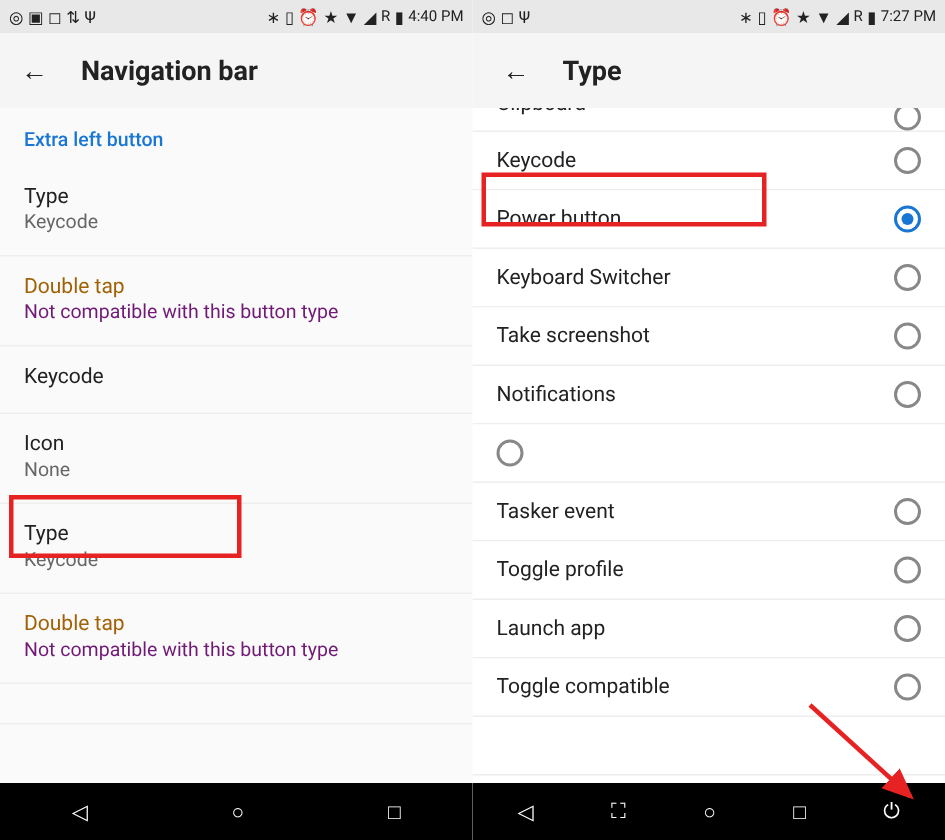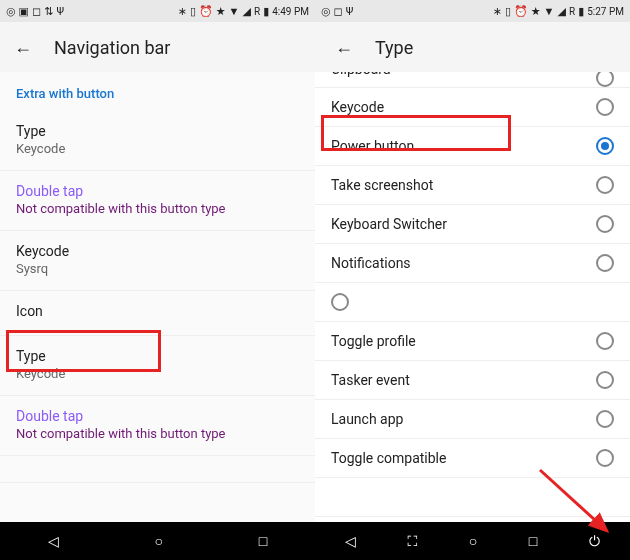--- a/index.html
+++ b/index.html
@@ -4,27 +4,27 @@
   <style>
     * { margin: 0; padding: 0; box-sizing: border-box; font-family: 'Roboto', Arial, sans-serif; }
     body { display: flex; width: 630px; height: 560px; background: #fff; overflow: hidden; }
     .screen { width: 315px; height: 560px; display: flex; flex-direction: column; background: #fafafa; position: relative; }
     .status-bar { height: 22px; background: #e8e8e8; display: flex; align-items: center; justify-content: space-between; padding: 0 6px; font-size: 11px; color: #222; }
     .status-left, .status-right { display: flex; align-items: center; gap: 3px; }
     .status-right { font-size: 10px; }
     .status-icon { font-size: 11px; line-height: 1; }
     .app-bar { height: 50px; background: #f5f5f5; display: flex; align-items: center; padding: 0 14px; gap: 22px; }
     .back-arrow { font-size: 18px; color: #222; }
-    .app-title { font-size: 18px; font-weight: 400; color: #222; }
+    .app-title { font-size: 18px; font-weight: 700; color: #222; }
     .content { flex: 1; background: #fafafa; overflow-y: hidden; }
     .section-header { padding: 14px 16px 10px; font-size: 13px; color: #1976d2; font-weight: 500; }
     .list-row { padding: 12px 16px 14px; border-bottom: 1px solid #eee; }
     .list-row .title { font-size: 14px; color: #222; margin-bottom: 2px; }
     .list-row .sub { font-size: 13px; color: #666; }
-    .list-row.disabled .title { color: #8b5cf6; }
+    .list-row.disabled .title { color: #a16207; }
     .list-row.disabled .sub { color: #701a75; }
     .option-row { height: 39px; display: flex; align-items: center; justify-content: space-between; padding: 0 16px; border-bottom: 1px solid #eee; background: #fff; }
     .option-row:first-child { border-top: 1px solid #eee; }
     .option-label { font-size: 14px; color: #222; }
     .radio { width: 18px; height: 18px; border: 2px solid #888; border-radius: 50%; position: relative; flex-shrink: 0; }
     .radio.selected { border-color: #1976d2; }
     .radio.selected::after { content: ''; position: absolute; width: 8px; height: 8px; background: #1976d2; border-radius: 50%; top: 3px; left: 3px; }
     .nav-bar { height: 38px; background: #000; display: flex; align-items: center; justify-content: space-around; }
     .nav-icon { color: #fff; font-size: 14px; }
     .red-box { border: 3px solid #e62222; position: absolute; pointer-events: none; }
@@ -47,45 +47,45 @@
     </div>
     <div class="status-right">
       <span class="status-icon">∗</span>
       <span class="status-icon">▯</span>
       <span class="status-icon">⏰</span>
       <span class="status-icon">★</span>
       <span class="status-icon">▼</span>
       <span class="status-icon">◢</span>
       <span>R</span>
       <span class="status-icon">▮</span>
-      <span>4:49 PM</span>
+      <span>4:40 PM</span>
     </div>
   </div>
 
   <div class="app-bar">
     <span class="back-arrow">←</span>
     <span class="app-title">Navigation bar</span>
   </div>
 
   <div class="content">
-    <div class="section-header">Extra with button</div>
+    <div class="section-header">Extra left button</div>
     <div class="list-row">
       <div class="title">Type</div>
       <div class="sub">Keycode</div>
     </div>
     <div class="list-row disabled">
       <div class="title">Double tap</div>
       <div class="sub">Not compatible with this button type</div>
     </div>
     <div class="list-row">
       <div class="title">Keycode</div>
-      <div class="sub">Sysrq</div>
     </div>
     <div class="list-row">
       <div class="title">Icon</div>
+      <div class="sub">None</div>
     </div>
 
     <div class="list-row">
       <div class="title">Type</div>
       <div class="sub">Keycode</div>
     </div>
     <div class="list-row disabled">
       <div class="title">Double tap</div>
       <div class="sub">Not compatible with this button type</div>
     </div>
@@ -114,21 +114,21 @@
     </div>
     <div class="status-right">
       <span class="status-icon">∗</span>
       <span class="status-icon">▯</span>
       <span class="status-icon">⏰</span>
       <span class="status-icon">★</span>
       <span class="status-icon">▼</span>
       <span class="status-icon">◢</span>
       <span>R</span>
       <span class="status-icon">▮</span>
-      <span>5:27 PM</span>
+      <span>7:27 PM</span>
     </div>
   </div>
 
   <div class="app-bar" style="padding-left:20px;">
     <span class="back-arrow">←</span>
     <span class="app-title">Type</span>
   </div>
 
   <div class="screen2-content" id="options-container">
 
@@ -138,40 +138,40 @@
       </div>
       <div class="option-row">
         <span class="option-label">Keycode</span>
         <span class="radio"></span>
       </div>
       <div class="option-row">
         <span class="option-label">Power button</span>
         <span class="radio selected"></span>
       </div>
       <div class="option-row">
+        <span class="option-label">Keyboard Switcher</span>
+        <span class="radio"></span>
+      </div>
+      <div class="option-row">
         <span class="option-label">Take screenshot</span>
         <span class="radio"></span>
       </div>
       <div class="option-row">
-        <span class="option-label">Keyboard Switcher</span>
-        <span class="radio"></span>
-      </div>
-      <div class="option-row">
         <span class="option-label">Notifications</span>
         <span class="radio"></span>
       </div>
       <div class="option-row">
         <span class="radio"></span>
       </div>
       <div class="option-row">
+        <span class="option-label">Tasker event</span>
+        <span class="radio"></span>
+      </div>
+      <div class="option-row">
         <span class="option-label">Toggle profile</span>
-        <span class="radio"></span>
-      </div>
-      <div class="option-row">
-        <span class="option-label">Tasker event</span>
         <span class="radio"></span>
       </div>
       <div class="option-row">
         <span class="option-label">Launch app</span>
         <span class="radio"></span>
       </div>
       <div class="option-row">
         <span class="option-label">Toggle compatible</span>
         <span class="radio"></span>
       </div>

